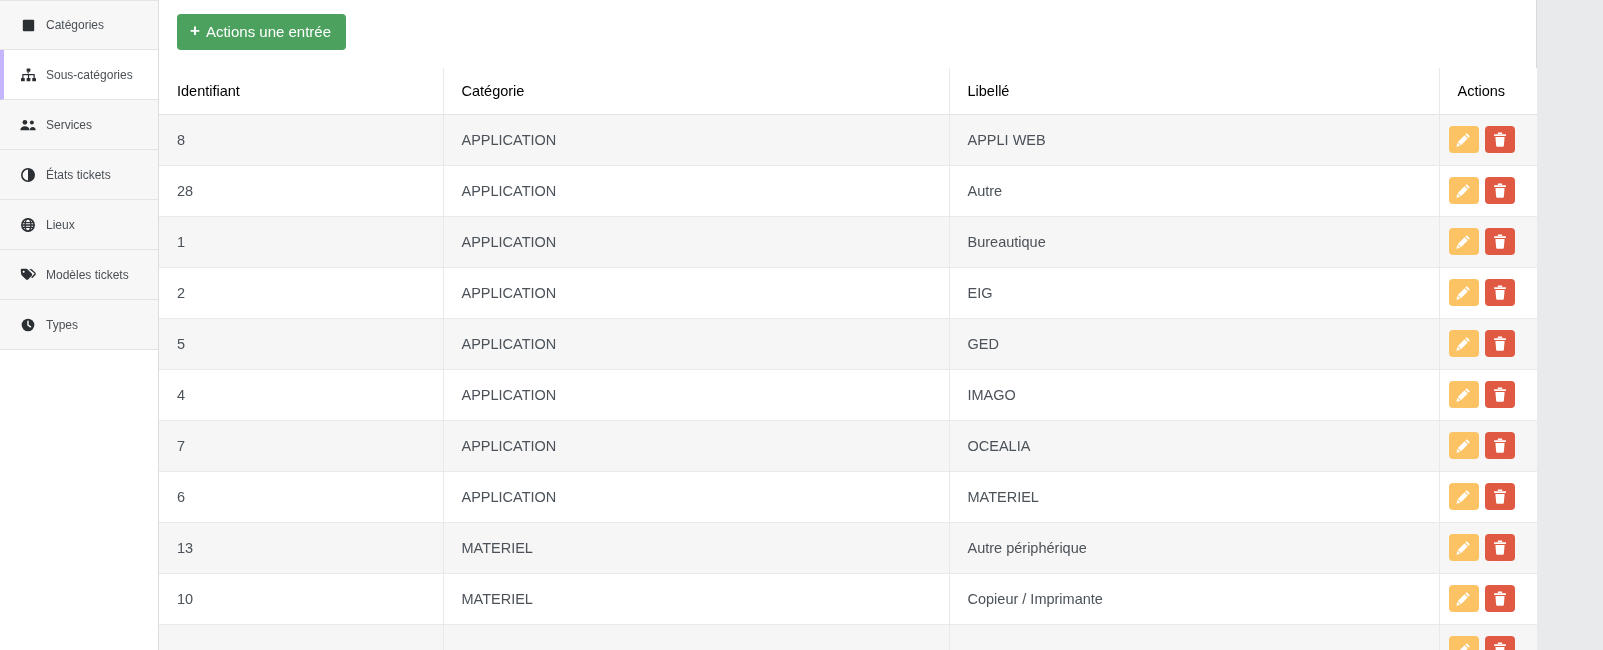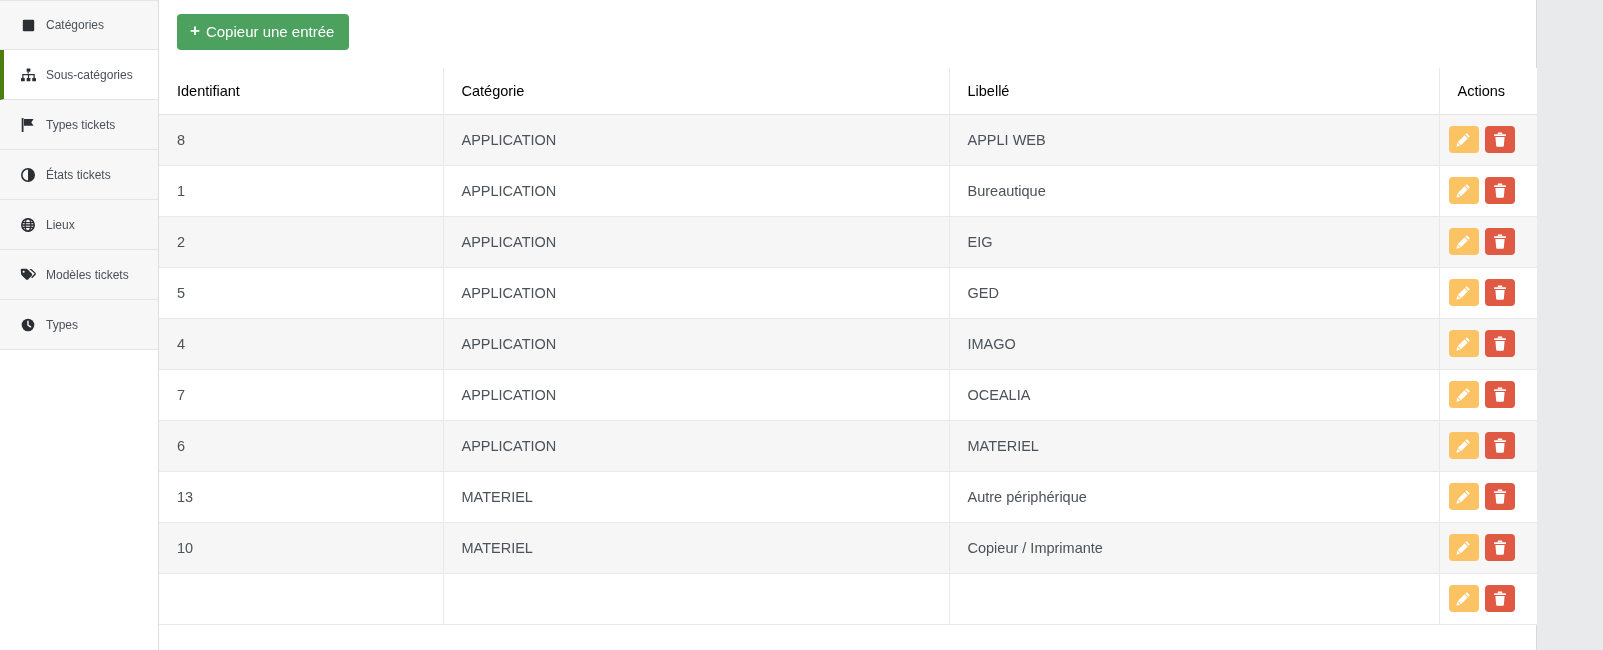--- a/index.html
+++ b/index.html
@@ -37,21 +37,21 @@
     border-bottom: 1px solid #e4e4e4;
     color: #555d66;
     font-size: 12px;
     cursor: pointer;
     white-space: nowrap;
     overflow: hidden;
   }
   .nav-item:first-child { border-top: 1px solid #e4e4e4; }
   .nav-item.active {
     background: #ffffff;
-    border-left: 4px solid #4d7c0f;
+    border-left: 4px solid #c4b5fd;
     padding-left: 14px;
   }
   .nav-ico {
     width: 20px;
     height: 16px;
     margin-right: 8px;
     display: inline-flex;
     align-items: center;
     justify-content: center;
     flex: 0 0 20px;
@@ -177,26 +177,28 @@
             <rect x="0" y="10.2" width="4" height="3.4" rx="0.6" fill="currentColor"></rect>
             <rect x="6" y="10.2" width="4" height="3.4" rx="0.6" fill="currentColor"></rect>
             <rect x="12" y="10.2" width="4" height="3.4" rx="0.6" fill="currentColor"></rect>
             <path d="M7.6 3.4v2.1M2 10.2V6.6h12v3.6M8 6.6v3.6" stroke="currentColor" stroke-width="1.3" fill="none"></path>
           </svg>
         </span>
         <span class="nav-label">Sous-catégories</span>
       </div>
       <div class="nav-item">
         <span class="nav-ico">
-          <svg width="14" height="14" viewBox="0 0 14 14">
-            <path d="M1.6 0.4v13.2" stroke="currentColor" stroke-width="1.8" stroke-linecap="round"></path>
-            <path d="M3 1.1h9.6l-2.3 3.3 2.3 3.3H3z" fill="currentColor"></path>
-          </svg>
-        </span>
-        <span class="nav-label">Types tickets</span>
+          <svg width="17" height="12" viewBox="0 0 18 12">
+            <circle cx="5.2" cy="3.2" r="2.5" fill="currentColor"></circle>
+            <circle cx="12.6" cy="3.4" r="2.1" fill="currentColor"></circle>
+            <path d="M0.4 11.6c0-2.6 2.1-4.2 4.8-4.2s4.8 1.6 4.8 4.2z" fill="currentColor"></path>
+            <path d="M10.2 11.6c0-2.2 1.2-3.6 3.3-3.6 2 0 3.1 1.4 3.1 3.6z" fill="currentColor"></path>
+          </svg>
+        </span>
+        <span class="nav-label">Services</span>
       </div>
       <div class="nav-item">
         <span class="nav-ico">
           <svg width="14" height="14" viewBox="0 0 14 14">
             <circle cx="7" cy="7" r="6.2" fill="none" stroke="currentColor" stroke-width="1.6"></circle>
             <path d="M7 0.8A6.2 6.2 0 0 1 7 13.2z" fill="currentColor"></path>
           </svg>
         </span>
         <span class="nav-label">États tickets</span>
       </div>
@@ -229,21 +231,21 @@
         </span>
         <span class="nav-label">Types</span>
       </div>
     </nav>
 
   <section id="content">
 
     <div id="toolbar">
       <button id="add-btn">
         <span class="plus">+</span>
-        <span>Copieur une entrée</span>
+        <span>Actions une entrée</span>
       </button>
     </div>
 
     <table class="data-table">
       <colgroup>
         <col class="col-id">
           <col class="col-cat">
           <col class="col-lib">
           <col class="col-act">
       </colgroup>
@@ -277,20 +279,47 @@
                       <rect x="4.6" y="0.4" width="4.8" height="1.6" rx="0.4" fill="#ffffff"></rect>
                       <rect x="0.6" y="2.3" width="12.8" height="1.9" rx="0.5" fill="#ffffff"></rect>
                       <path d="M2.1 5.2h9.8l-0.8 9.4a1.1 1.1 0 0 1-1.1 1H4a1.1 1.1 0 0 1-1.1-1z" fill="#ffffff"></path>
                     </svg>
                   </span>
                 </button>
               </div>
             </td>
           </tr>
           <tr>
+            <td>28</td>
+            <td>APPLICATION</td>
+            <td>Autre</td>
+            <td class="actions-cell">
+              <div class="act-wrap">
+                <button class="btn-icon btn-edit" style="background: rgb(251, 195, 99);">
+                  <span>
+                    <svg width="15" height="15" viewBox="0 0 16 16">
+                      <path d="M11.4 1.2l3.4 3.4-1.5 1.5-3.4-3.4z" fill="#ffffff"></path>
+                      <path d="M9.1 3.5l3.4 3.4-7.2 7.2-3.4-3.4z" fill="#ffffff"></path>
+                      <path d="M1.4 11.4l3.2 3.2-4.2 1z" fill="#ffffff"></path>
+                    </svg>
+                  </span>
+                </button>
+                <button class="btn-icon btn-delete" style="background: rgb(224, 90, 67);">
+                  <span>
+                    <svg width="14" height="15" viewBox="0 0 14 16">
+                      <rect x="4.6" y="0.4" width="4.8" height="1.6" rx="0.4" fill="#ffffff"></rect>
+                      <rect x="0.6" y="2.3" width="12.8" height="1.9" rx="0.5" fill="#ffffff"></rect>
+                      <path d="M2.1 5.2h9.8l-0.8 9.4a1.1 1.1 0 0 1-1.1 1H4a1.1 1.1 0 0 1-1.1-1z" fill="#ffffff"></path>
+                    </svg>
+                  </span>
+                </button>
+              </div>
+            </td>
+          </tr>
+          <tr>
             <td>1</td>
             <td>APPLICATION</td>
             <td>Bureautique</td>
             <td class="actions-cell">
               <div class="act-wrap">
                 <button class="btn-icon btn-edit" style="background: rgb(251, 195, 99);">
                   <span>
                     <svg width="15" height="15" viewBox="0 0 16 16">
                       <path d="M11.4 1.2l3.4 3.4-1.5 1.5-3.4-3.4z" fill="#ffffff"></path>
                       <path d="M9.1 3.5l3.4 3.4-7.2 7.2-3.4-3.4z" fill="#ffffff"></path>

